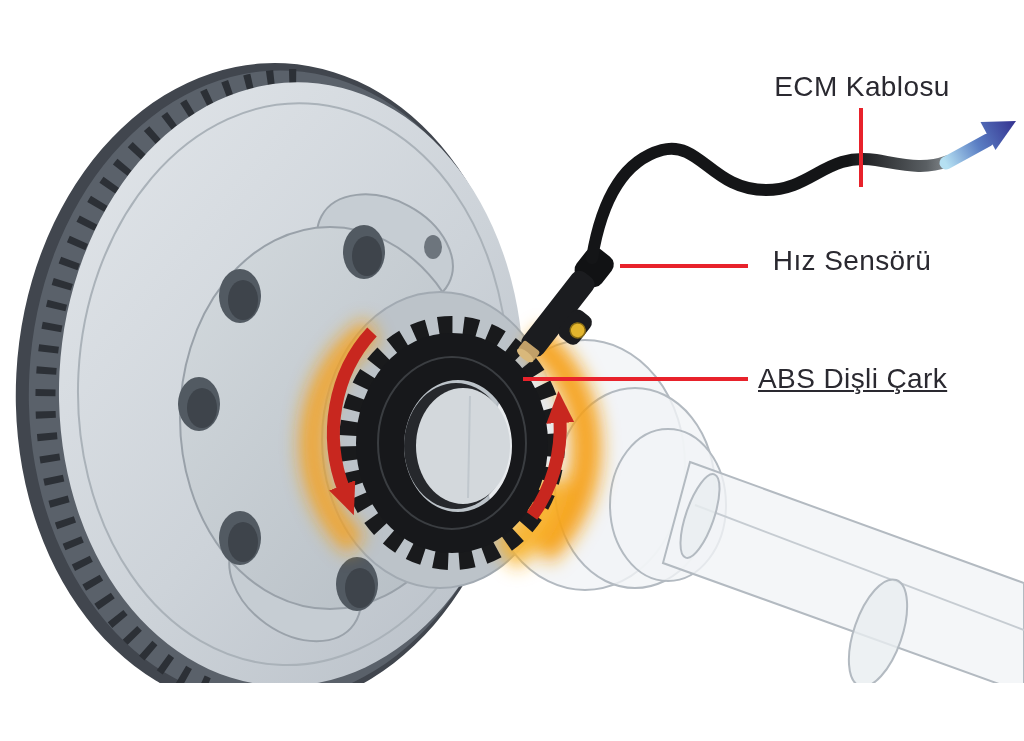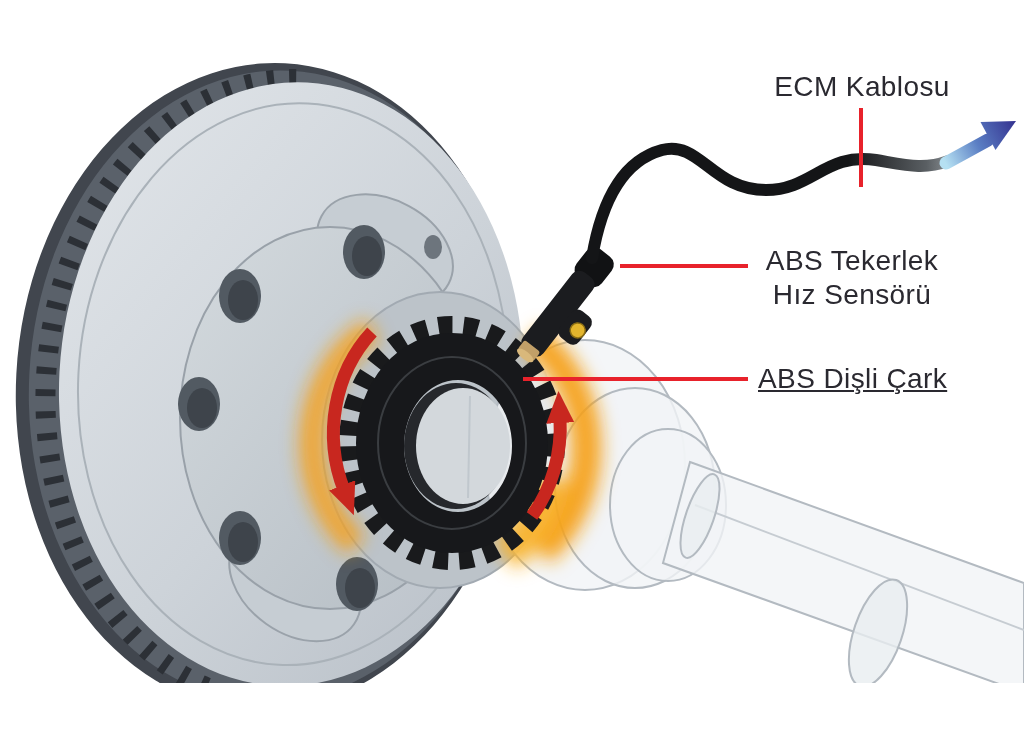--- a/index.html
+++ b/index.html
@@ -147,19 +147,18 @@
   <g stroke-width="4">
     <line x1="861" y1="108" x2="861" y2="187" stroke="#e8222b"></line>
     <line x1="620" y1="266" x2="748" y2="266" stroke="#e8222b"></line>
     <line x1="523" y1="379" x2="748" y2="379" stroke="#e8222b"></line>
   </g>
 </svg>
 
 <div class="label center" style="left:762px;top:70px;width:200px;">ECM Kablosu</div>
 
 <div class="label center" style="left:752px;top:244px;width:200px;">
-  <div>ABS Tekerlek</div>
   <div>Hız Sensörü</div>
 </div>
 
 <div class="label" style="left:758px;top:362px;text-decoration:underline;">ABS Dişli Çark</div>
 
 </div>
 
 </body></html>

